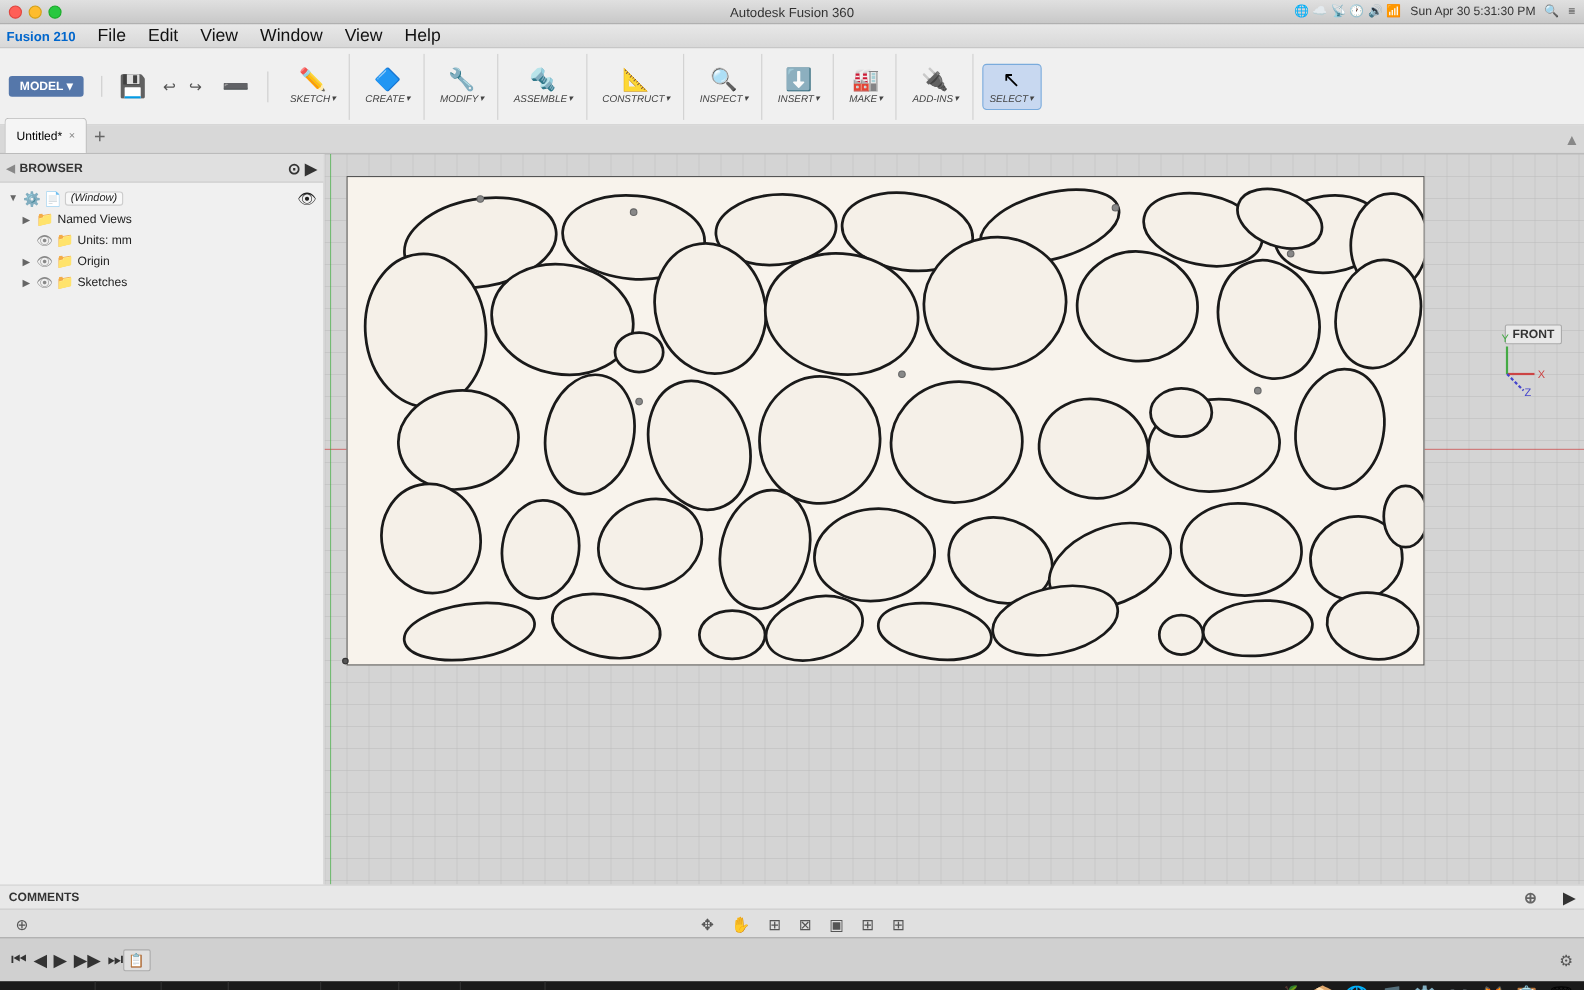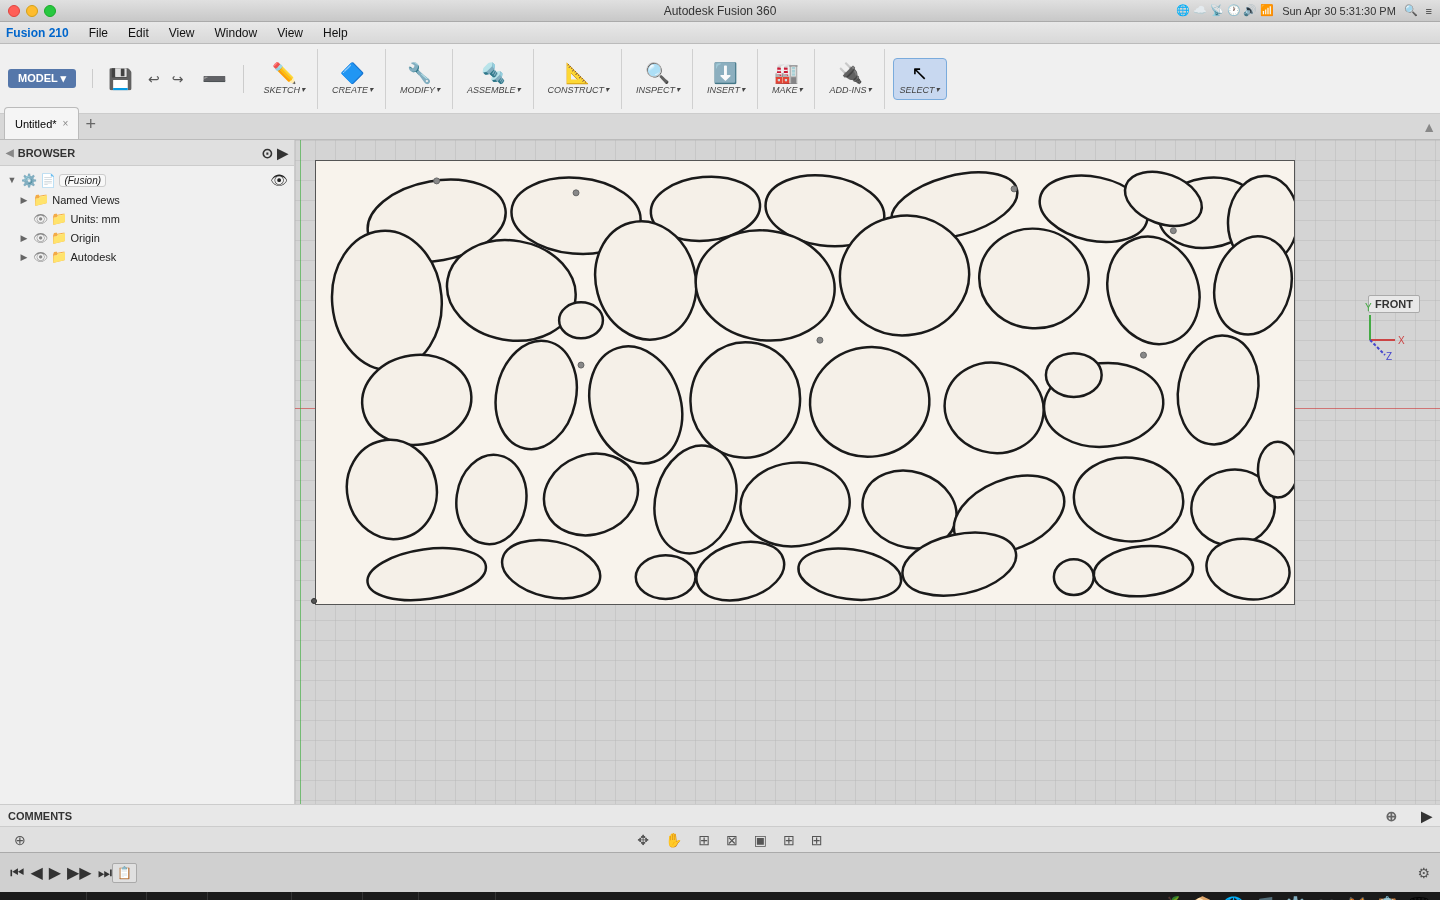--- a/index.html
+++ b/index.html
@@ -29,21 +29,21 @@
       height: 22px;
       background: linear-gradient(to bottom, #e8e8e8, #d8d8d8);
       display: flex;
       align-items: center;
       padding: 0 6px;
       border-bottom: 1px solid #bbb;
       gap: 4px;
     }
     .menu-item {
       padding: 2px 8px;
-      font-size: 12px;
+      font-size: 16px;
       color: #111;
       cursor: pointer;
       border-radius: 3px;
     }
     .menu-logo { font-weight: bold; font-size: 12px; color: #0066cc; margin-right: 8px; }
 
     
     #toolbar {
       height: 70px;
       background: #f0f0f0;
@@ -431,21 +431,21 @@
       <span style="margin-left:auto;font-size:14px;cursor:pointer;">⊙</span>
       <span style="font-size:14px;cursor:pointer;">▶</span>
     </div>
 
     <div id="tree-content">
 
       <div class="tree-item">
         <span class="tree-expand">▼</span>
         <span class="tree-icon">⚙️</span>
         <span class="tree-icon">📄</span>
-        <span class="tree-badge">(Fusion)</span>
+        <span class="tree-badge">(Window)</span>
         <span style="font-size:14px;cursor:pointer;margin-left:auto;">👁</span>
       </div>
 
       <div class="tree-item indent-1">
         <span class="tree-expand">▶</span>
         <span class="tree-icon">📁</span>
         <span class="tree-label">Named Views</span>
       </div>
 
       <div class="tree-item indent-1">
@@ -459,21 +459,21 @@
         <span class="tree-expand">▶</span>
         <span class="tree-icon" style="font-size:12px;color:#888;">👁</span>
         <span class="tree-icon">📁</span>
         <span class="tree-label">Origin</span>
       </div>
 
       <div class="tree-item indent-1">
         <span class="tree-expand">▶</span>
         <span class="tree-icon" style="font-size:12px;color:#888;">👁</span>
         <span class="tree-icon">📁</span>
-        <span class="tree-label">Autodesk</span>
+        <span class="tree-label">Sketches</span>
       </div>
 
     </div>
   </div>
 
   <div id="viewport">
     <div class="grid-bg"></div>
 
     <div style="position:absolute;top:268px;left:0;right:0;height:1px;background:#cc3333;opacity:0.6;"></div>
 

